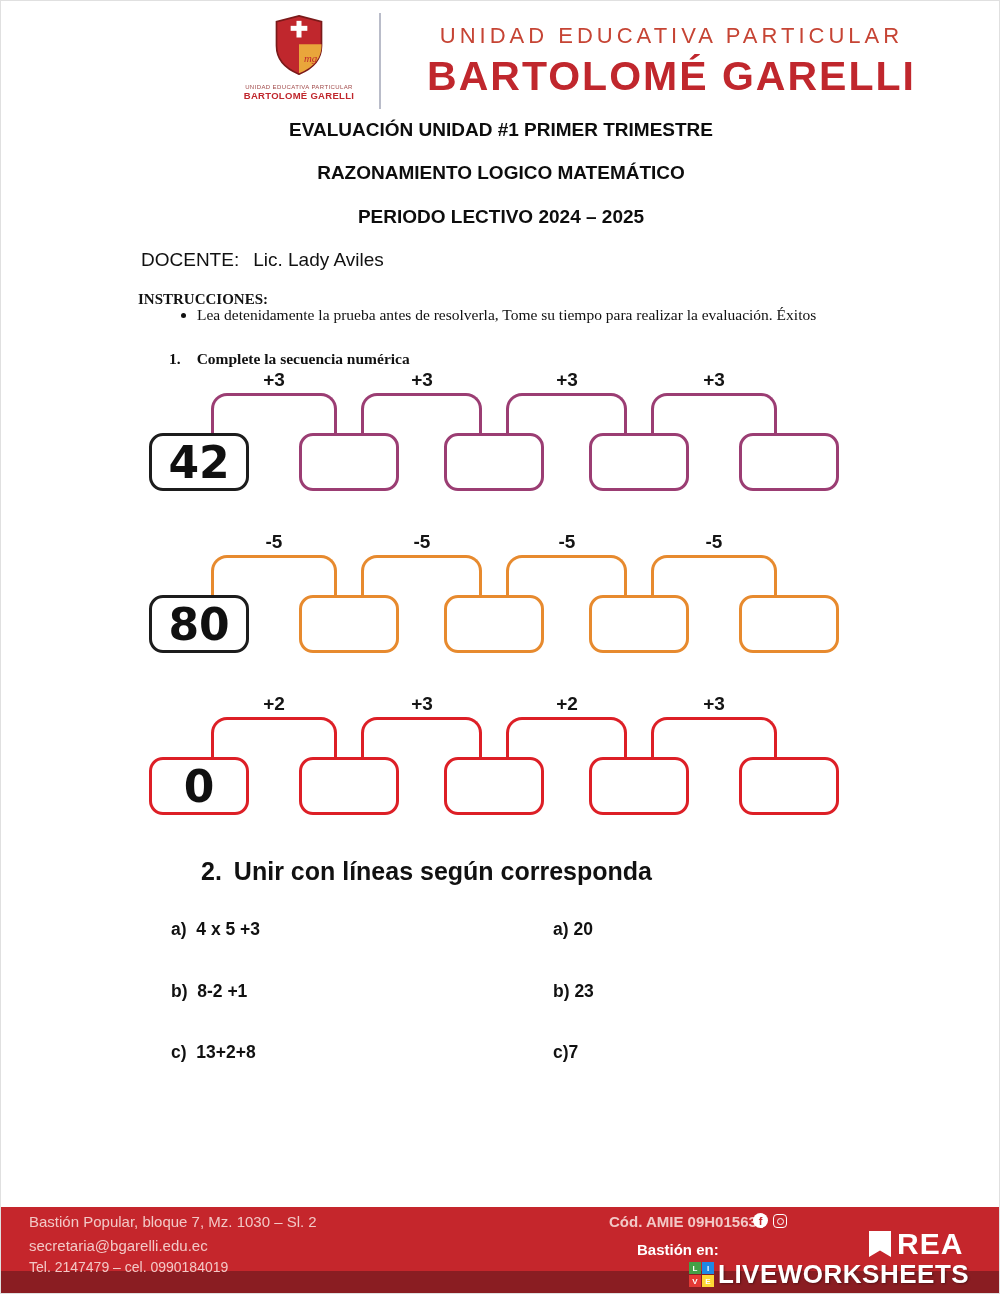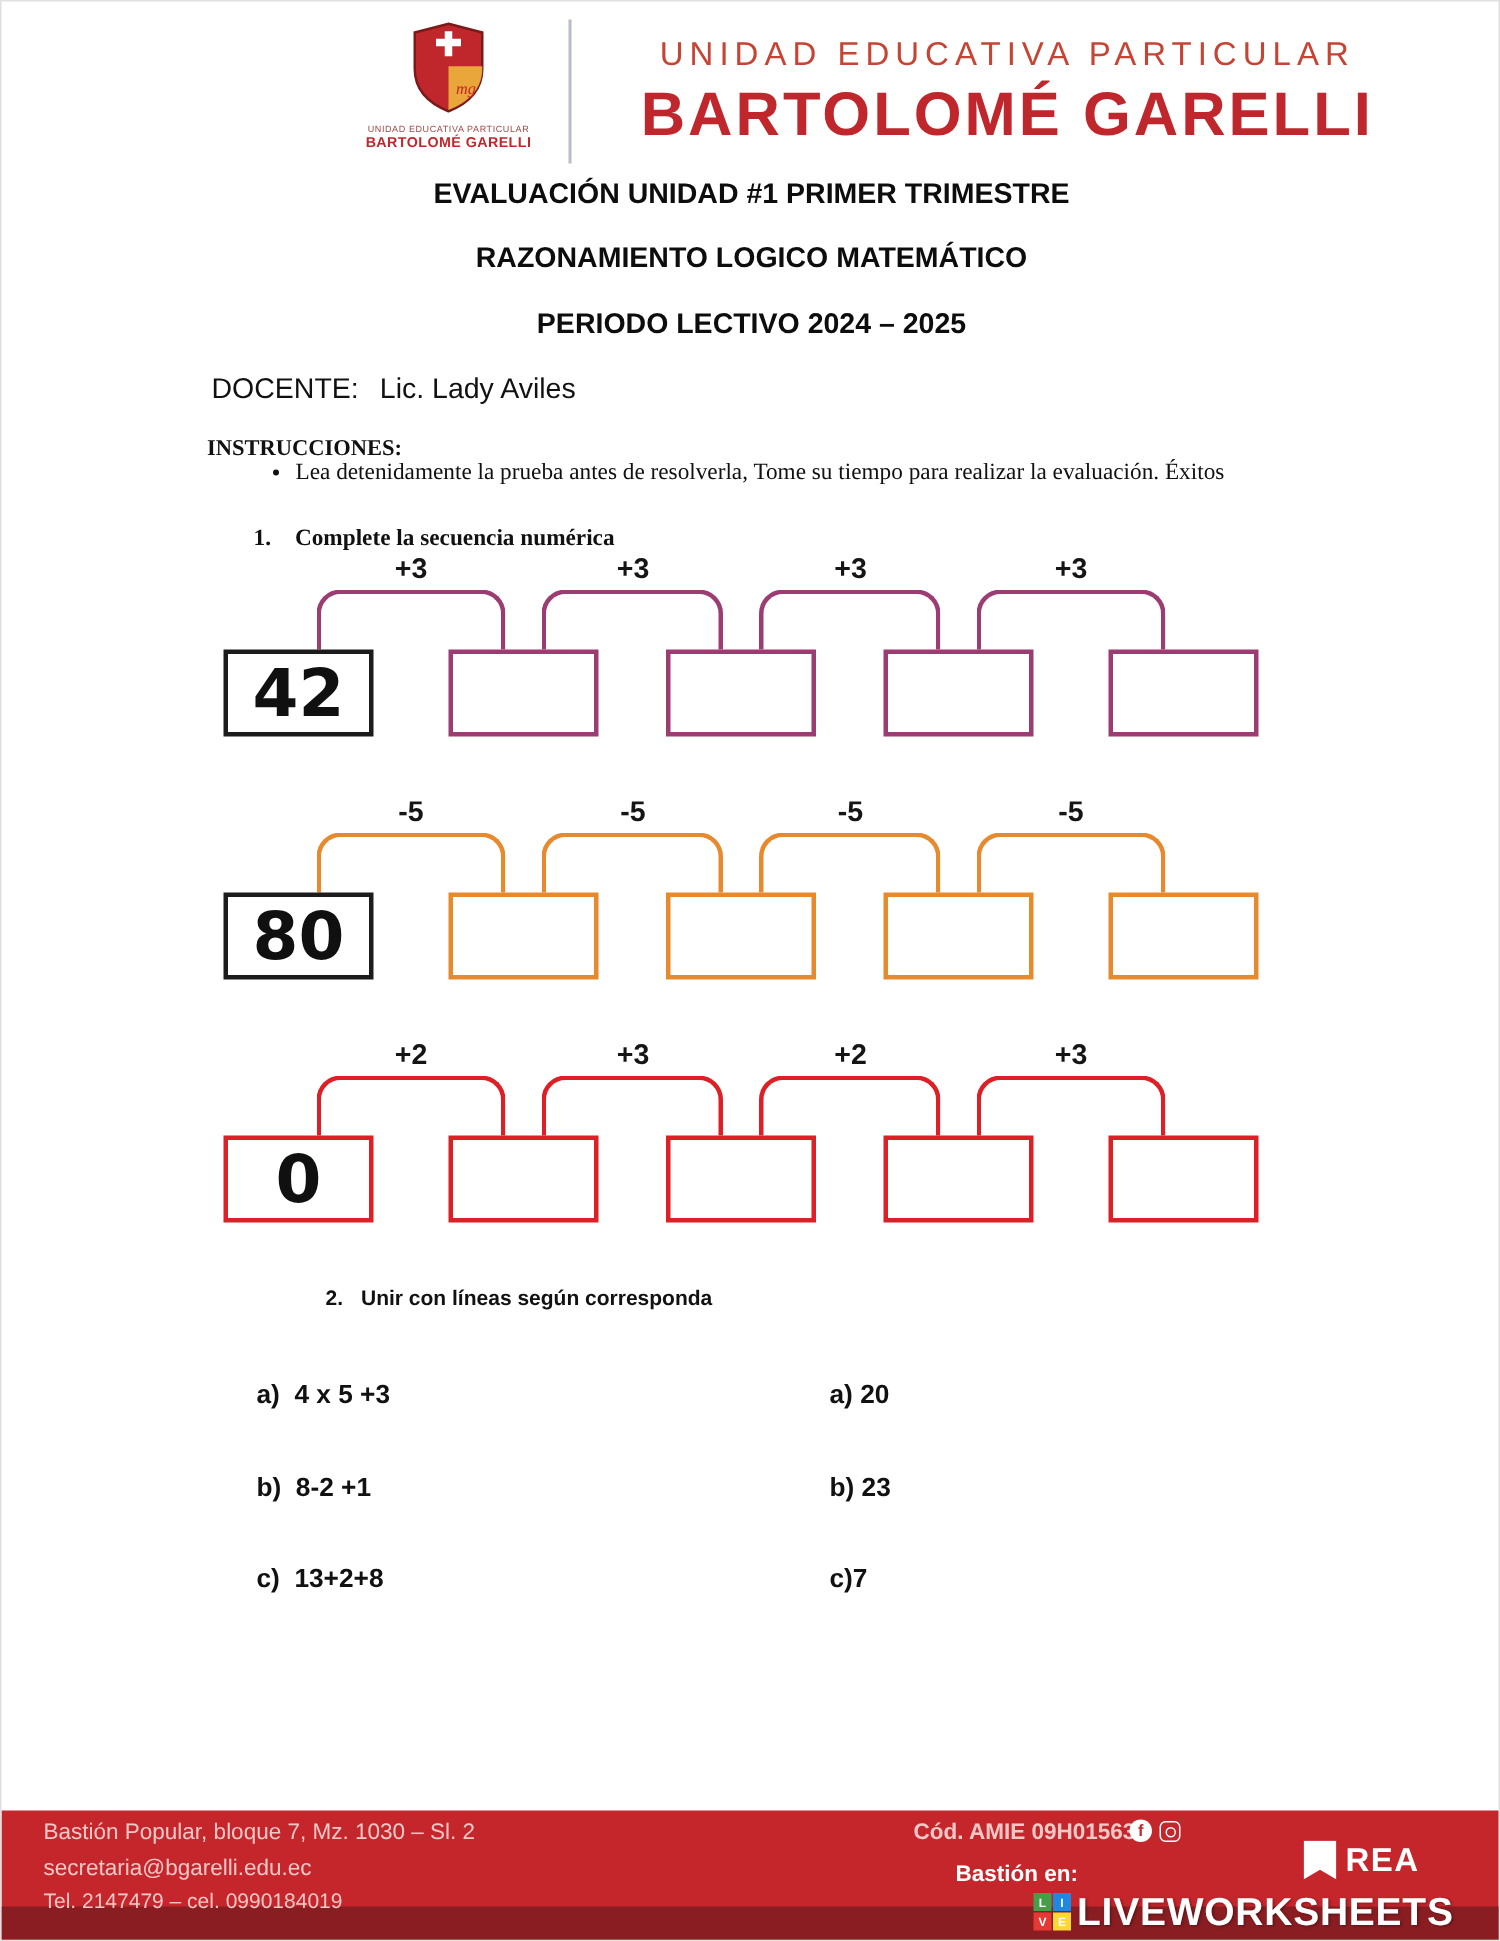--- a/index.html
+++ b/index.html
@@ -29,25 +29,25 @@
   .instr-list li{line-height:1.4;}
   .q1-head{position:absolute;left:168px;top:349px;font-family:"Liberation Serif",serif;font-size:15.5px;font-weight:bold;}
   .q1-head .qtext{margin-left:16px;}
   
   .seq-wrap{position:absolute;left:148px;top:368px;width:700px;height:486px;}
   .seq-row{position:absolute;left:0;width:700px;height:150px;--line:#9b3d73;--startb:#1c1c1c;}
   .seq-row .op{position:absolute;top:0;width:60px;text-align:center;font-size:19px;font-weight:bold;color:#151515;}
   .seq-row .arc{position:absolute;top:24px;height:46px;
     border:3.5px solid var(--line);border-bottom:none;border-radius:16px 16px 0 0;box-sizing:border-box;}
   .seq-row .box{position:absolute;top:64px;width:100px;height:58px;background:#fff;
-    border:3.5px solid var(--line);box-sizing:border-box;border-radius:0;}
+    border:3.5px solid var(--line);box-sizing:border-box;border-radius:14px;}
   .seq-row .box.start{border-color:var(--startb);display:flex;align-items:center;justify-content:center;
     font-size:44px;font-weight:bold;color:#101010;font-family:"DejaVu Sans",sans-serif;}
   
-  .q2-head{position:absolute;left:216px;top:856px;font-size:14px;font-weight:bold;}
+  .q2-head{position:absolute;left:200px;top:856px;font-size:25px;font-weight:bold;}
   .q2-head .qtext{margin-left:12px;}
   .q2-pair{position:absolute;left:0;width:832px;height:26px;}
   .q2-left{position:absolute;left:170px;font-size:17.5px;font-weight:bold;white-space:pre;}
   .q2-right{position:absolute;left:552px;font-size:17.5px;font-weight:bold;white-space:pre;}
   
   .footer-bar{position:absolute;left:0;top:1206px;width:1000px;height:88px;background:var(--footer_bar,#c5262c);}
   .footer-strip{position:absolute;left:0;top:1270px;width:1000px;height:24px;background:var(--footer_strip,#8a1d22);}
   .f-address{position:absolute;left:28px;top:1212px;font-size:15px;color:var(--footer_text,#f2c8c6);}
   .f-email{position:absolute;left:28px;top:1236px;font-size:15px;color:var(--footer_text,#f2c8c6);}
   .f-phone{position:absolute;left:28px;top:1258px;font-size:14px;color:var(--footer_text,#f2c8c6);}
@@ -57,21 +57,21 @@
     font-size:11px;font-weight:bold;display:flex;align-items:center;justify-content:center;cursor:pointer;}
   .icon-ig{width:14px;height:14px;border:1.7px solid #ffffff;border-radius:4px;position:relative;cursor:pointer;box-sizing:border-box;}
   .icon-ig::after{content:"";position:absolute;left:3px;top:3px;width:5px;height:5px;border:1.4px solid #fff;border-radius:50%;}
   .f-follow{position:absolute;left:636px;top:1240px;font-size:15px;font-weight:bold;color:#ffffff;}
   .lw-logo{position:absolute;left:688px;top:1258px;display:flex;align-items:center;gap:4px;cursor:pointer;}
   .lw-tiles{display:grid;grid-template-columns:12px 12px;grid-template-rows:12px 12px;gap:1px;}
   .lw-tile{width:12px;height:12px;color:#fff;font-size:8px;font-weight:bold;display:flex;align-items:center;justify-content:center;}
   .lw-text{font-size:26px;font-weight:800;color:#ffffff;letter-spacing:.5px;text-shadow:1px 1px 2px rgba(0,0,0,.35);}
   .rea-logo{position:absolute;left:868px;top:1226px;display:flex;align-items:center;gap:6px;}
   .rea-icon{width:22px;height:26px;background:#ffffff;clip-path:polygon(0 0,100% 0,100% 100%,50% 75%,0 100%);}
-  .rea-text{font-size:22px;font-weight:800;color:#ffffff;letter-spacing:1px;}
+  .rea-text{font-size:30px;font-weight:800;color:#ffffff;letter-spacing:1px;}
 </style>
 </head>
 <body>
 
 <div class="page">
 
   <div class="logo-block">
     <svg viewBox="0 0 60 74" width="50" height="72" aria-hidden="true">
       <path d="M30 2 L57 9 V38 C57 56 45 66 30 72 C15 66 3 56 3 38 V9 Z" fill="#c0272d" stroke="#7a1a1a" stroke-width="2"></path>
       <path d="M30 36 L57 36 L57 38 C57 55 45 65 30 71 Z" fill="#e9a63b"></path>

